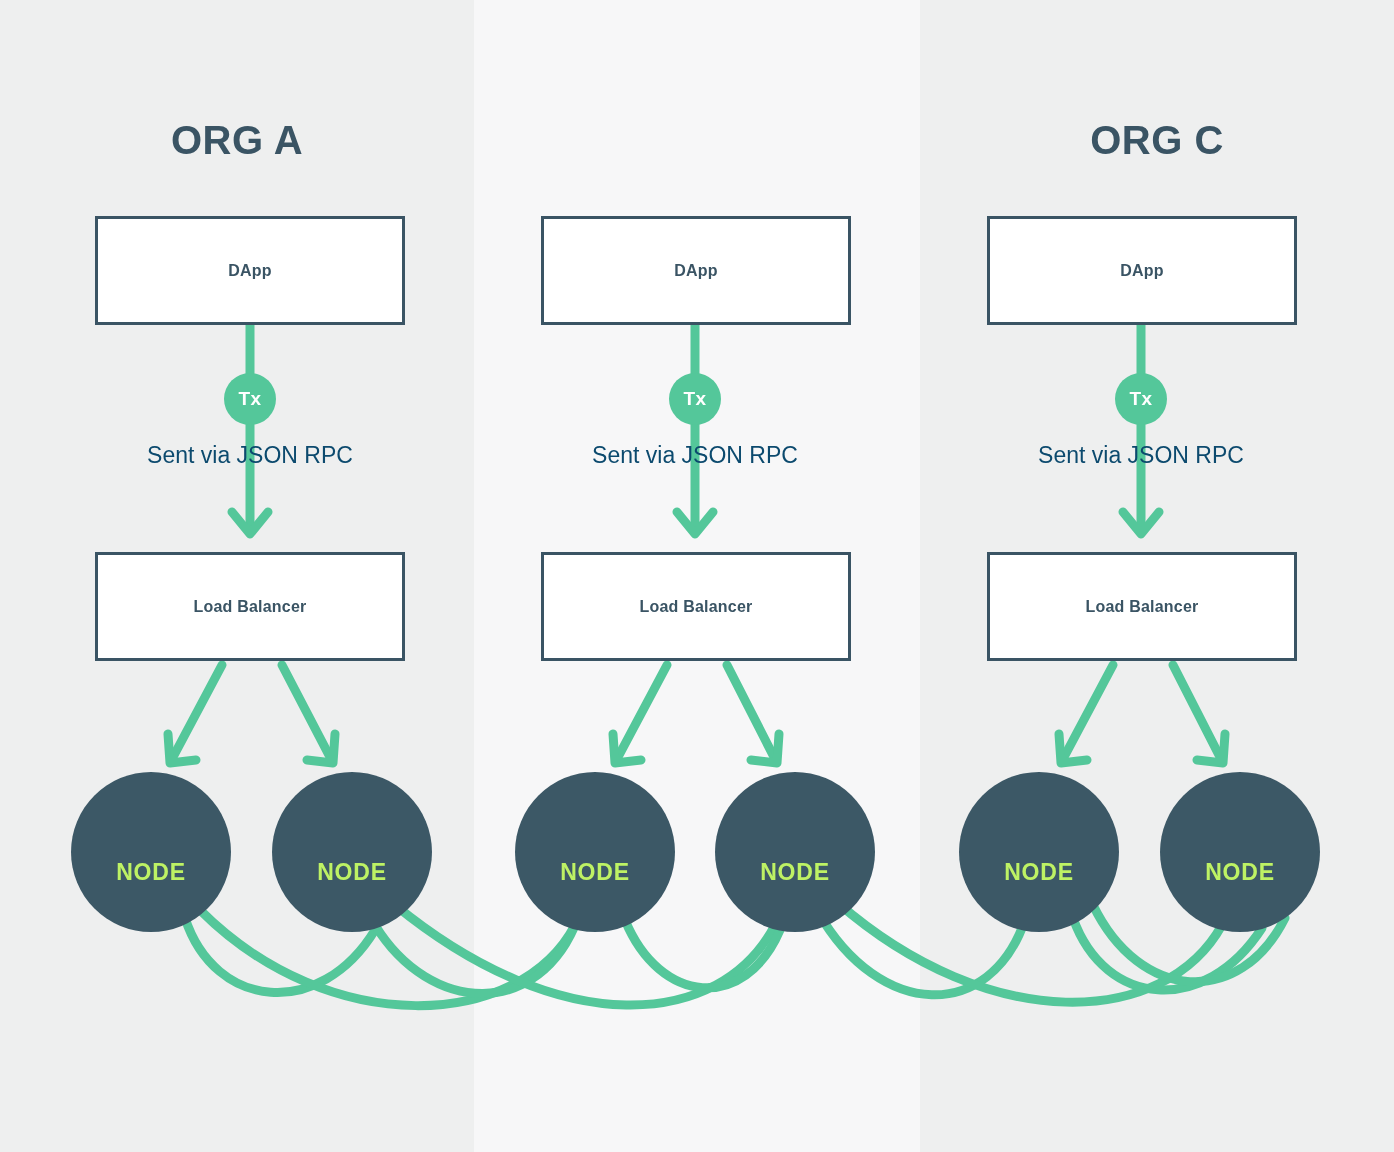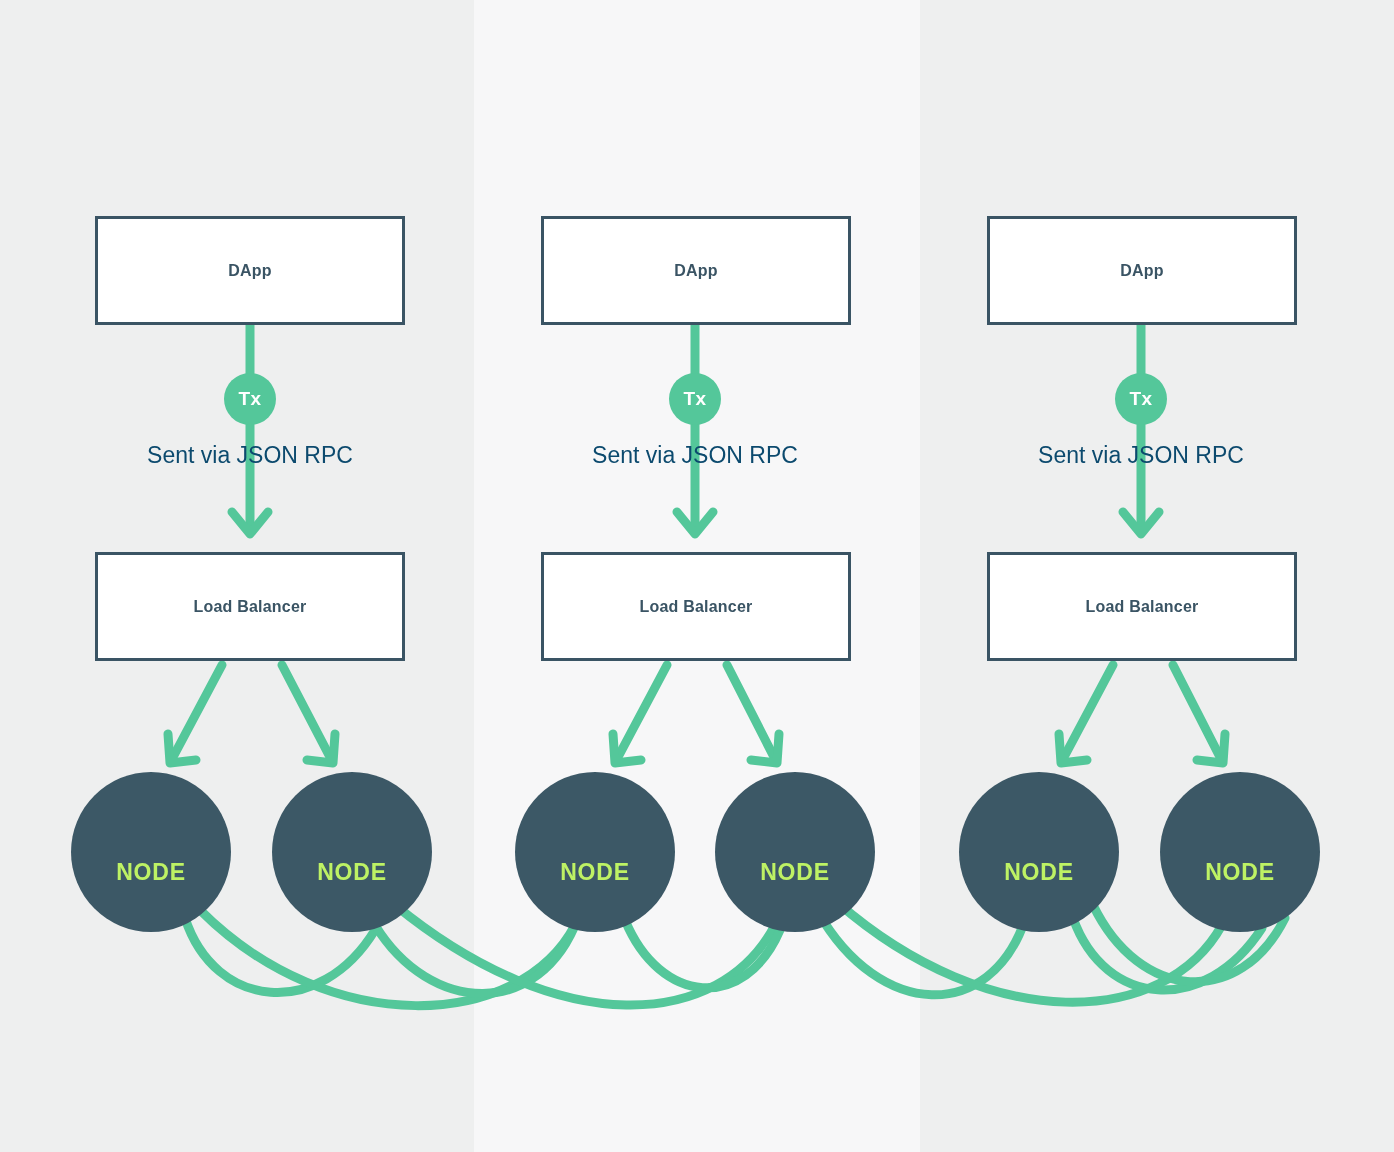--- a/index.html
+++ b/index.html
@@ -137,20 +137,21 @@
       <path d="M375,925 C 430,1015 540,1020 578,918"></path>
       <path d="M395,905 C 560,1040 720,1030 775,925"></path>
       <path d="M625,920 C 660,1005 745,1012 780,930"></path>
       <path d="M818,912 C 880,1020 990,1022 1025,920"></path>
       <path d="M838,903 C 990,1035 1165,1028 1222,925"></path>
       <path d="M1073,918 C 1105,1008 1205,1016 1262,928"></path>
       <path d="M1093,905 C 1140,1002 1240,1008 1285,918"></path>
     </g>
   </svg>
 
+  <div class="org-title" style="left:0px;top:118px;width:474px;">ORG A</div>
 
   <div class="proc-box" style="left:95px;top:216px;width:310px;height:109px;">
     <span class="proc-box-label">DApp</span>
   </div>
 
   <div class="tx-badge" style="left:224px;top:373px;width:52px;height:52px;">
     <span class="tx-badge-label">Tx</span>
   </div>
 
   <div class="rpc-label" style="left:0px;top:442px;width:500px;">Sent via JSON RPC</div>
@@ -181,20 +182,21 @@
     <span class="proc-box-label">Load Balancer</span>
   </div>
 
   <div class="node-circle" style="left:515px;top:772px;width:160px;height:160px;">
     <span class="node-circle-label">NODE</span>
   </div>
   <div class="node-circle" style="left:715px;top:772px;width:160px;height:160px;">
     <span class="node-circle-label">NODE</span>
   </div>
 
+  <div class="org-title" style="left:920px;top:118px;width:474px;">ORG C</div>
 
   <div class="proc-box" style="left:987px;top:216px;width:310px;height:109px;">
     <span class="proc-box-label">DApp</span>
   </div>
 
   <div class="tx-badge" style="left:1115px;top:373px;width:52px;height:52px;">
     <span class="tx-badge-label">Tx</span>
   </div>
 
   <div class="rpc-label" style="left:891px;top:442px;width:500px;">Sent via JSON RPC</div>

